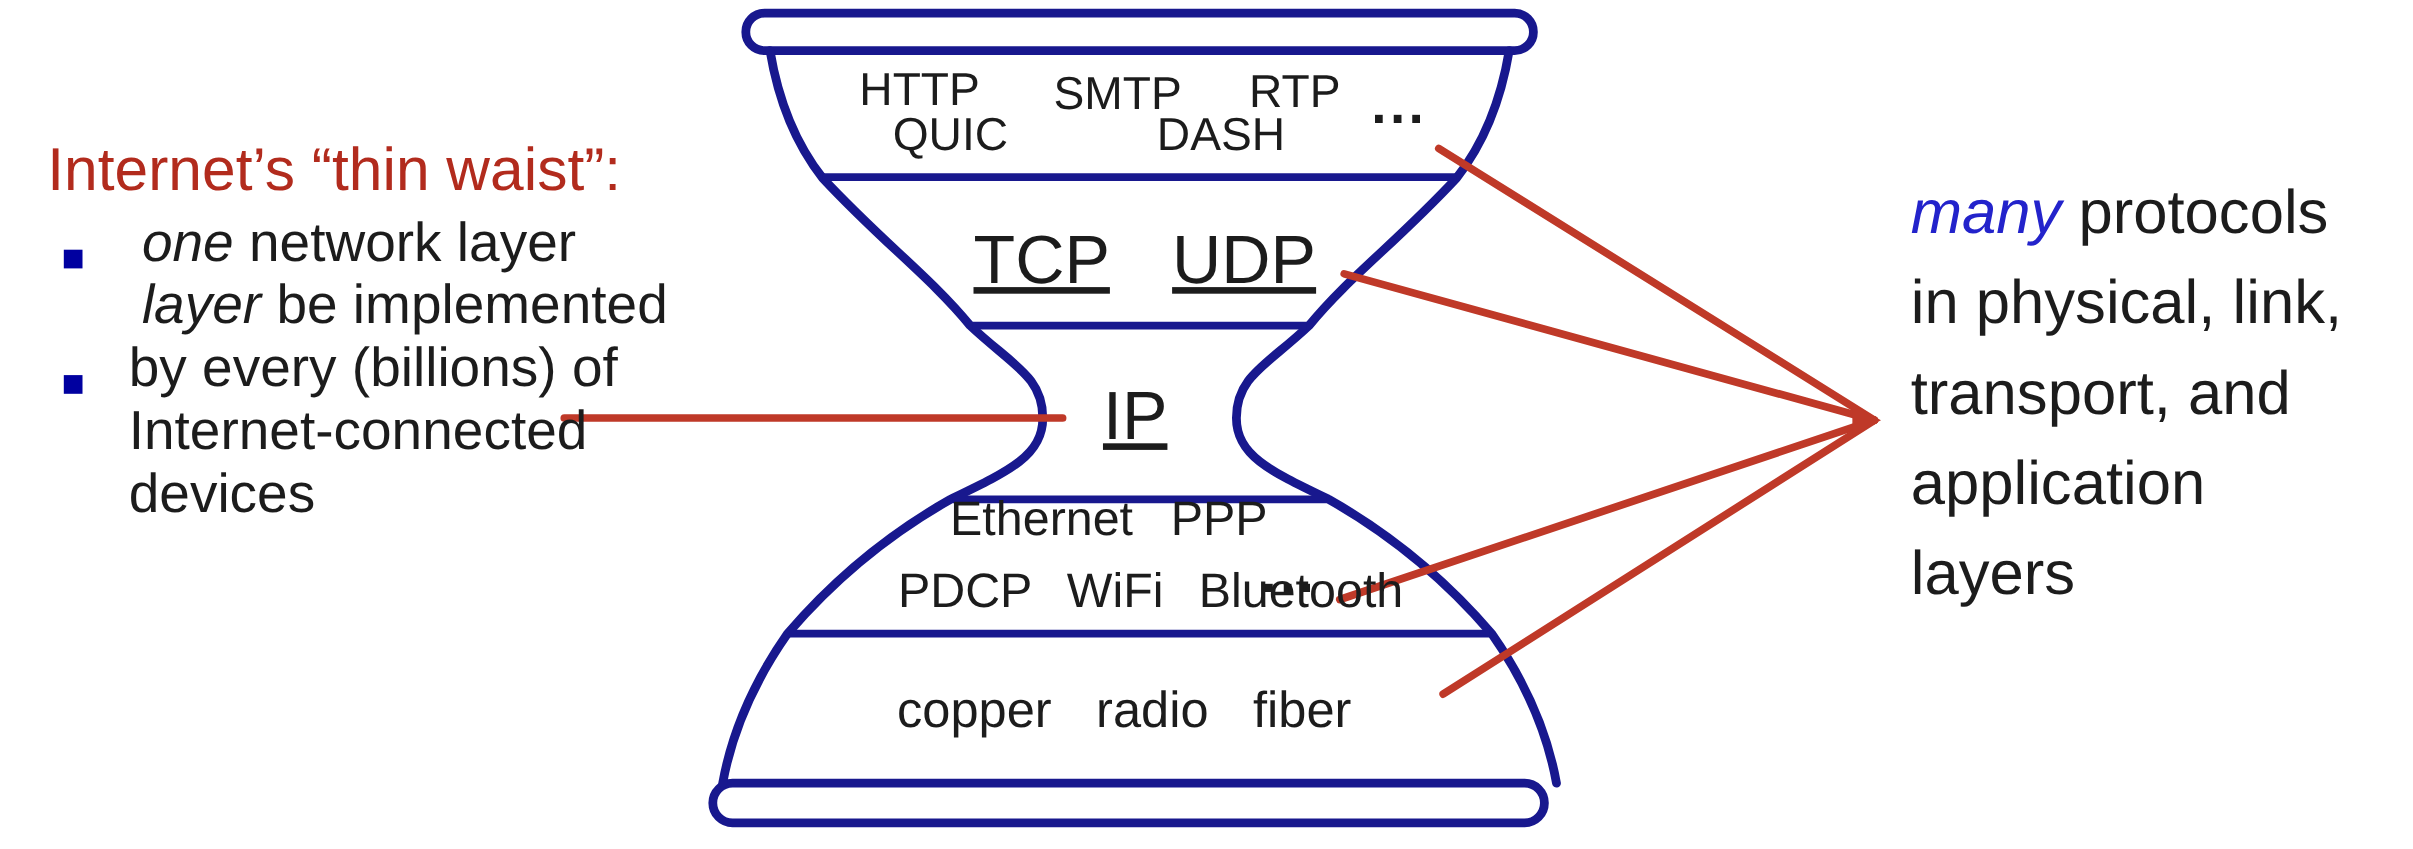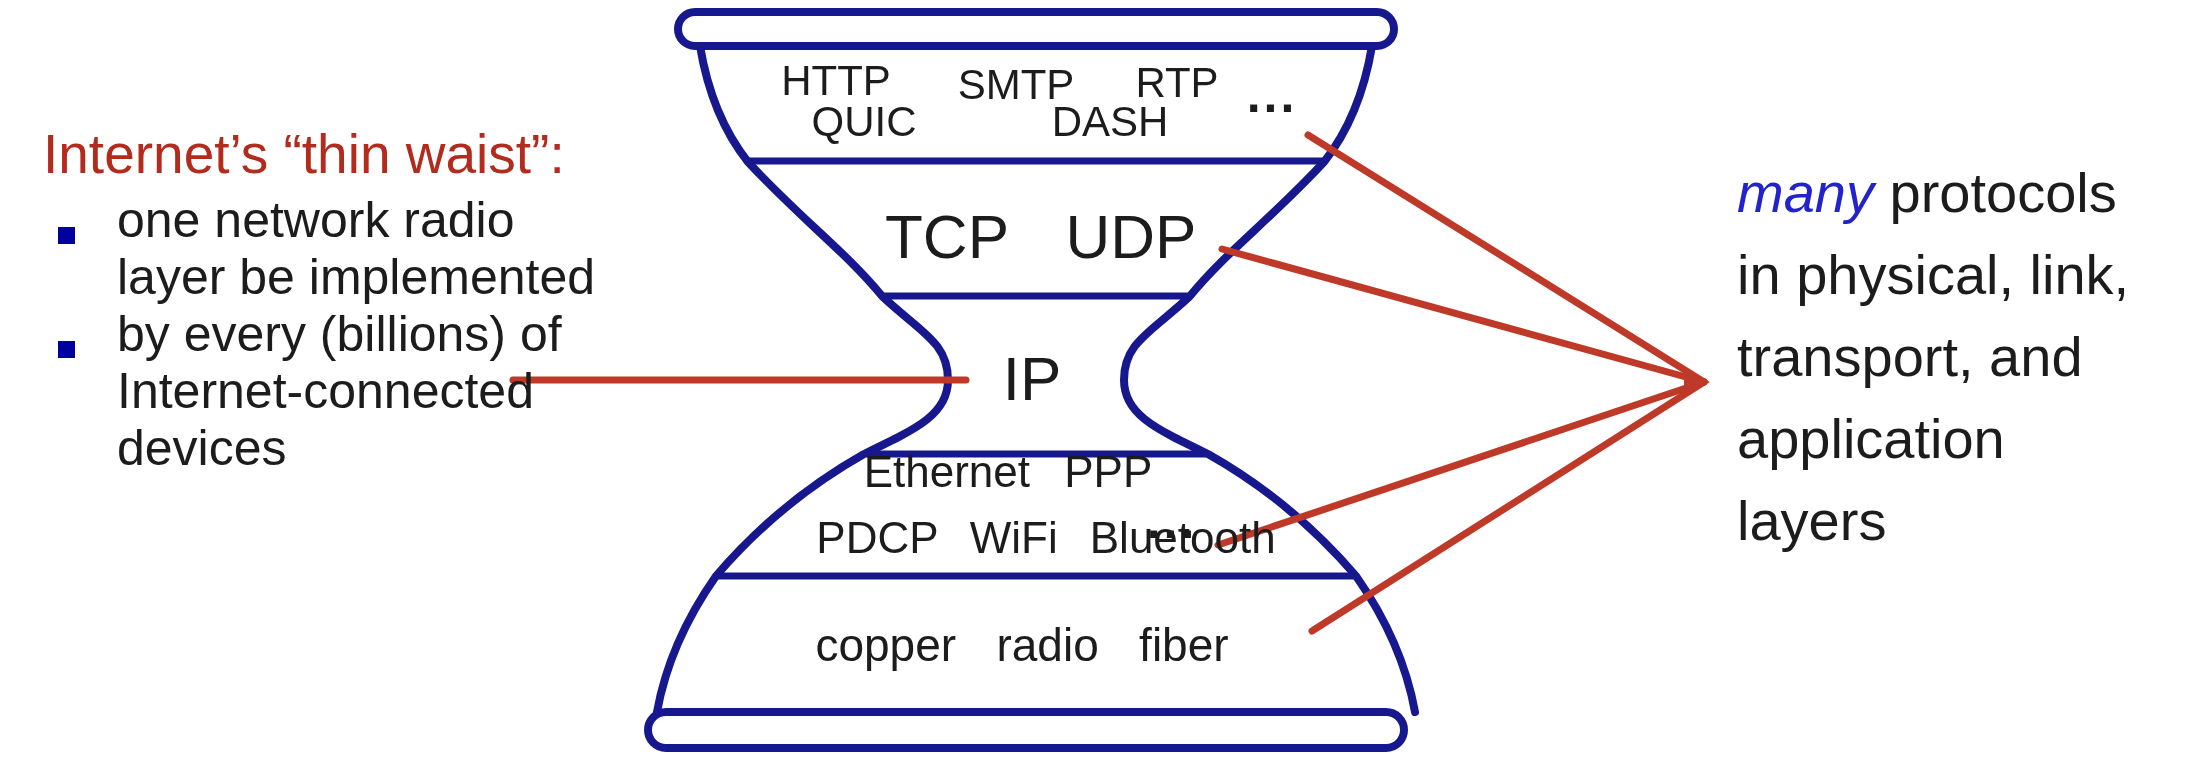--- a/index.html
+++ b/index.html
@@ -8,32 +8,32 @@
   }
   *{margin:0;padding:0;box-sizing:border-box;}
   html,body{width:2194px;height:772px;background:var(--bg);overflow:hidden;}
   body{font-family:"Liberation Sans", sans-serif;color:var(--ink);}
   .stage{position:absolute;left:0;top:0;width:2194px;height:724px;}
   svg.fig{position:absolute;left:0;top:0;}
   svg .glass{stroke:var(--navy);fill:none;}
   svg .redln{stroke:var(--red-line);fill:none;}
   .hg{position:absolute;transform:translateX(-50%);white-space:nowrap;color:var(--ink);line-height:1;}
   .fs-app{font-size:42px;}
-  .fs-tr{font-size:62px;}
+  .fs-tr{font-size:62px;text-decoration:underline;}
   .fs-link{font-size:44px;}
   .fs-phys{font-size:46px;}
   .dots{font-weight:700;font-size:50px;letter-spacing:3px;}
   .ws1{word-spacing:0.5em;}
   .ws2{word-spacing:0.45em;}
   .ws3{word-spacing:0.6em;}
   .left-title{position:absolute;left:43px;top:122px;font-size:55px;color:var(--red-title);white-space:nowrap;}
   .left-block{position:absolute;left:117px;top:192px;font-size:50px;line-height:57px;white-space:nowrap;}
   .bullet-sq{position:absolute;width:17px;height:17px;background:var(--bullet);}
   .b1{left:58px;top:227px;} .b2{left:58px;top:341px;}
-  .it{}
+  .it{font-style:italic;margin-left:12px;}
   .right-block{position:absolute;left:1737px;top:152px;font-size:56px;line-height:82px;white-space:nowrap;}
   .many{font-style:italic;color:var(--blue-italic);}
 </style>
 </head>
 <body>
 
 <div class="stage">
 
   <svg class="fig" width="2194" height="772" viewBox="0 0 2194 772">
 
@@ -79,21 +79,21 @@
   <span class="hg fs-link ws2" style="left:1046px;top:516px;">PDCP WiFi Bluetooth</span>
 
   <span class="hg fs-phys ws3" style="left:1022px;top:622px;">copper radio fiber</span>
 
   <div class="left-title">Internet’s “thin waist”:</div>
 
   <span class="bullet-sq b1"></span>
   <span class="bullet-sq b2"></span>
 
   <div class="left-block">
-    <div><span class="it">one</span><span> network radio</span></div>
+    <div><span class="it">one</span><span> network layer</span></div>
     <div><span class="it">layer</span><span> be implemented</span></div>
     <div>by every (billions) of</div>
     <div>Internet-connected</div>
     <div>devices</div>
   </div>
 
   <div class="right-block">
     <div><span class="many">many</span><span> protocols</span></div>
     <div>in physical, link,</div>
     <div>transport, and</div>

